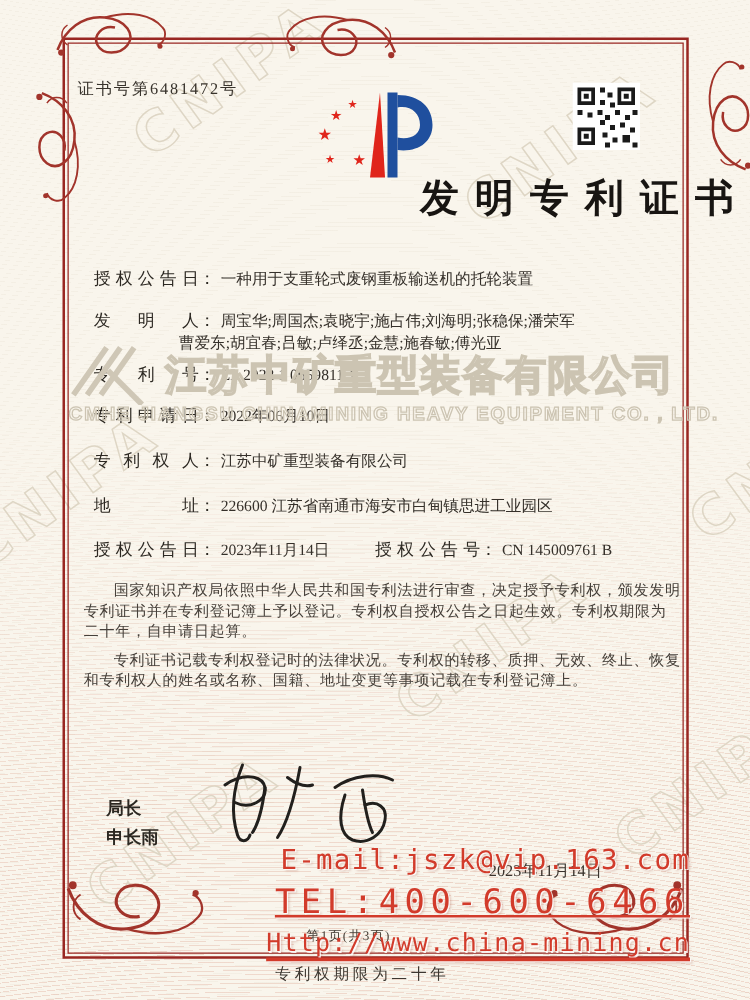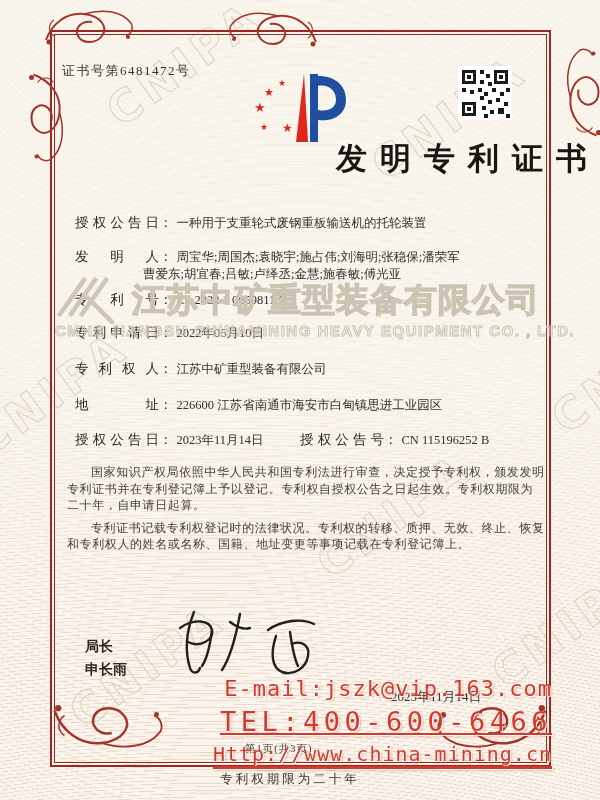--- a/index.html
+++ b/index.html
@@ -191,21 +191,21 @@
   </div>
 
   <div class="frow" style="top:396px;">
     <span class="flabel">地址</span><span class="fcolon">：</span><span class="fvalue">226600 江苏省南通市海安市白甸镇思进工业园区</span>
   </div>
 
   <div class="frow" style="top:431px;">
     <span class="flabel">授权公告日</span><span class="fcolon">：</span><span class="fvalue">2023年11月14日</span>
   </div>
   <div class="frow grant2-label">
-    <span class="flabel">授权公告号</span><span class="fcolon">：</span><span class="fvalue">CN 115196252 B</span>
+    <span class="flabel">授权公告号</span><span class="fcolon">：</span><span class="fvalue">CN 145009761 B</span>
   </div>
 
   <div class="legal">
     <p>国家知识产权局依照中华人民共和国专利法进行审查，决定授予专利权，颁发发明专利证书并在专利登记簿上予以登记。专利权自授权公告之日起生效。专利权期限为二十年，自申请日起算。</p>
     <p>专利证书记载专利权登记时的法律状况。专利权的转移、质押、无效、终止、恢复和专利权人的姓名或名称、国籍、地址变更等事项记载在专利登记簿上。</p>
   </div>
 
   <div class="wm-band">
     <svg style="position:absolute; left:52px; top:4px;" width="82" height="52" viewBox="0 0 82 52">
       <g stroke="#cfc7b6" stroke-width="4.5" fill="none" stroke-linecap="square">

